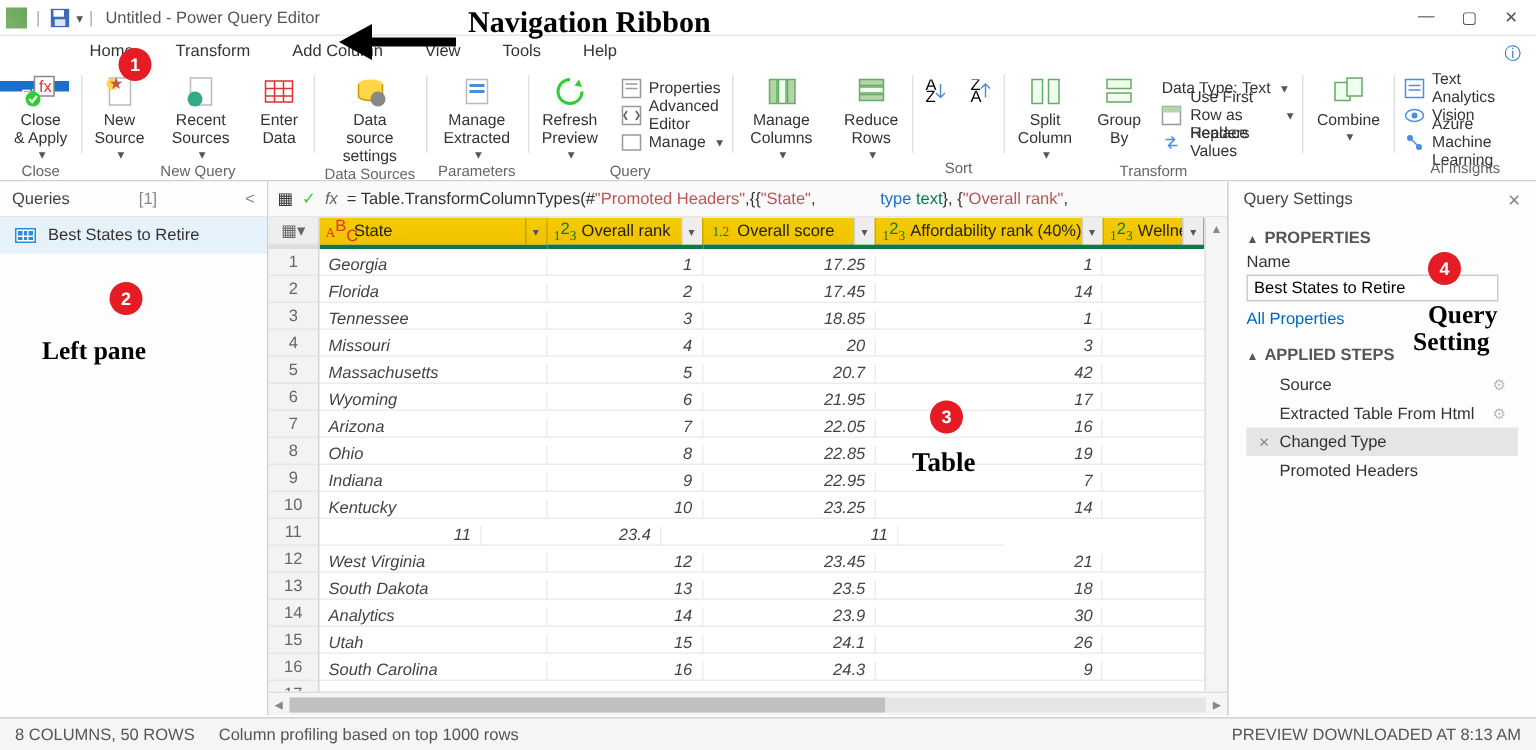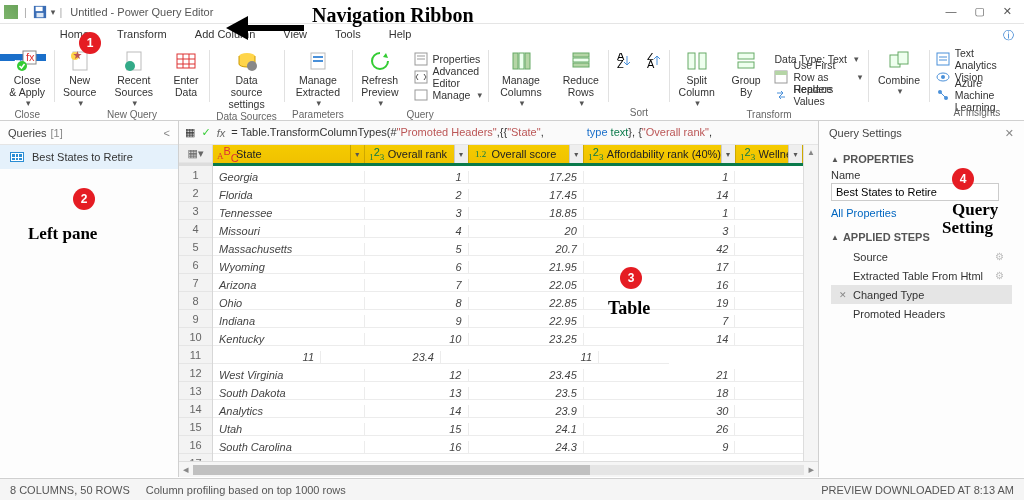--- a/index.html
+++ b/index.html
@@ -21,21 +21,21 @@
 .bigbtn { display:flex; flex-direction:column; align-items:center; justify-content:flex-start; padding:4px 9px 0; min-width:44px; }
 .bigbtn .ic { width:22px; height:22px; display:flex; align-items:center; justify-content:center; margin-bottom:2px; }
 .bigbtn .lbl { text-align:center; line-height:12px; color:#333; font-size:10.5px; }
 .smbtn { display:flex; align-items:center; padding:1px 6px; gap:5px; height:18px; }
 .smbtn .ic { width:14px; height:14px; }
 .smbtn .lbl { color:#333; font-size:10.5px; }
 .vstack { display:flex; flex-direction:column; justify-content:center; }
 .dd { font-size:9px; color:#555; margin-left:2px; }
 .content { display:flex; height:356px; }
 .leftpane { width:179px; border-right:1px solid #d0d0d0; background:#fdfdfd; }
-.lp-head { height:24px; display:flex; align-items:center; padding:0 8px; border-bottom:1px solid #e5e5e5; color:#444; }
+.lp-head { height:24px; display:flex; align-items:center; padding:0 8px; border-bottom:1px solid #e5e5e5; color:#444;gap:42px; }
 .lp-head .qc { color:#888; margin-left:4px; }
 .lp-head .chev { margin-left:auto; color:#888; }
 .lp-item { height:24px; display:flex; align-items:center; padding:0 10px; gap:8px; background:#e5f1fb; }
 .lp-item .ic { width:14px; height:10px; border:1px solid #2a8dd4; display:grid; grid-template-columns:1fr 1fr 1fr; grid-template-rows:1fr 1fr; gap:1px; background:#fff; padding:1px; }
 .lp-item .ic span { background:#2a8dd4; }
 .center { flex:1; display:flex; flex-direction:column; min-width:0; }
 .fbar { height:24px; display:flex; align-items:center; gap:6px; padding:0 6px; border-bottom:1px solid #e5e5e5; background:#fafafa; }
 .fbar .fx { font-style:italic; color:#666; }
 .fbar .formula { font-family:Consolas,monospace; white-space:nowrap; }
 .fbar .kw { color:#1a6fca;padding-left:40px; }

